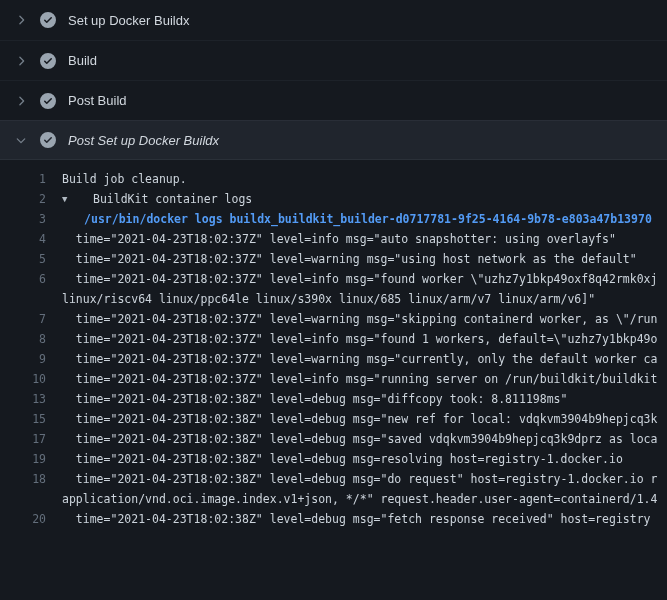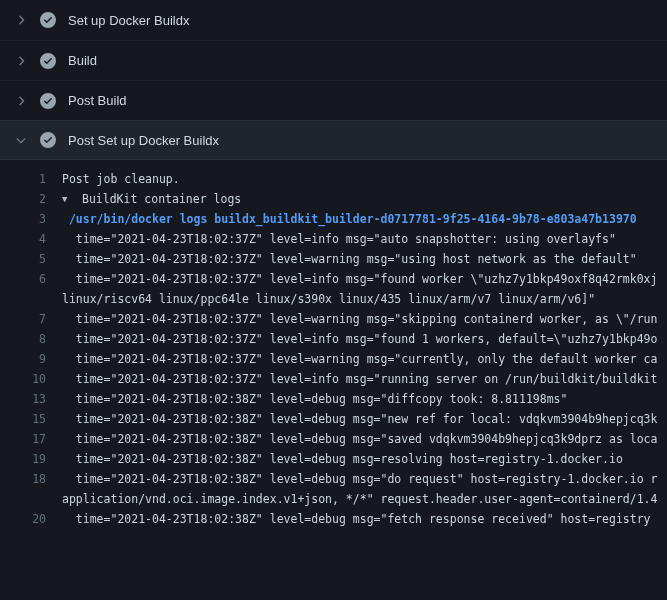--- a/index.html
+++ b/index.html
@@ -16,47 +16,48 @@
     font-family: "Liberation Sans", sans-serif;
     font-size: 13px;
     color: var(--header-text, #d1d7de);
     cursor: pointer;
     border-top: 1px solid rgba(205,217,229,0.05);
   }
   .step:first-child { border-top: 0; }
   .step.expanded {
     background: var(--header-expanded-bg, #20252d);
     border-bottom: 1px solid rgba(205,217,229,0.06);
+    font-style: italic;
   }
   .chev { color: var(--chevron-icon, #747e89); margin-right: 12px; flex: none; }
   .chev.down { transform: rotate(90deg); }
   .check { color: var(--check-icon, #9aa5b0); margin-right: 12px; flex: none; }
   .title { white-space: nowrap; }
 
   
   .log {
     padding-top: 9px;
     font-family: "DejaVu Sans Mono", monospace;
     font-size: 11.5px; line-height: 20px;
     color: var(--log-text, #ccd4dc);
   }
   .line { display: flex; height: 20px; white-space: pre; }
   .ln {
     flex: none; width: 46px; text-align: right;
     color: var(--line-number, #636e7b);
     cursor: pointer; user-select: none;
   }
   .txt { margin-left: 16px; flex: 1; overflow: hidden; }
-  .line.command .txt { color: var(--command-text, #539bf5); font-weight: bold; }
+  .line.command .txt { color: var(--command-text, #539bf5); font-weight: bold; text-align: center; }
   .caret {
     flex: none; margin-left: 16px; width: 16px;
     color: #b0b9c2; font-size: 9px; line-height: 20px;
     cursor: pointer;
   }
-  .line.group .txt { margin-left: 4px; }
+  .line.group .txt { margin-left: 15px; }
 </style>
 </head>
 <body>
 
 <div class="viewer">
   <div class="steps">
       <div class="step">
     <svg class="chev" viewBox="0 0 16 16" width="14" height="14" aria-hidden="true">
       <path fill="currentColor" d="M6.22 3.22a.75.75 0 0 1 1.06 0l4.25 4.25a.75.75 0 0 1 0 1.06l-4.25 4.25a.751.751 0 0 1-1.042-.018.751.751 0 0 1-.018-1.042L9.94 8 6.22 4.28a.75.75 0 0 1 0-1.06Z"></path>
     </svg>
@@ -90,21 +91,21 @@
     <svg class="check" viewBox="0 0 16 16" width="16" height="16" aria-hidden="true">
       <path fill="currentColor" fill-rule="evenodd" d="M8 16A8 8 0 1 1 8 0a8 8 0 0 1 0 16Zm3.78-9.72a.751.751 0 0 0-.018-1.042.751.751 0 0 0-1.042-.018L6.75 9.19 5.28 7.72a.751.751 0 0 0-1.042.018.751.751 0 0 0-.018 1.042l2 2a.75.75 0 0 0 1.06 0l4.5-4.5Z"></path>
     </svg>
     <span class="title">Post Set up Docker Buildx</span>
   </div>
     </div>
   <div class="log">
       <div class="line plain">
     <span class="ln">1</span>
     
-    <span class="txt">Post job cleanup.</span>
+    <span class="txt">Build job cleanup.</span>
   </div>
       <div class="line group">
     <span class="ln">2</span>
     <span class="caret">▼</span>
     <span class="txt">BuildKit container logs</span>
   </div>
       <div class="line command">
     <span class="ln">3</span>
     
     <span class="txt"> /usr/bin/docker logs buildx_buildkit_builder-d0717781-9f25-4164-9b78-e803a47b13970</span>
@@ -120,21 +121,21 @@
     <span class="txt">  time="2021-04-23T18:02:37Z" level=warning msg="using host network as the default"</span>
   </div>
       <div class="line plain">
     <span class="ln">6</span>
     
     <span class="txt">  time="2021-04-23T18:02:37Z" level=info msg="found worker \"uzhz7y1bkp49oxf8q42rmk0xj</span>
   </div>
       <div class="line continuation">
     <span class="ln"></span>
     
-    <span class="txt">linux/riscv64 linux/ppc64le linux/s390x linux/435 linux/arm/v7 linux/arm/v6]"</span>
+    <span class="txt">linux/riscv64 linux/ppc64le linux/s390x linux/685 linux/arm/v7 linux/arm/v6]"</span>
   </div>
       <div class="line plain">
     <span class="ln">7</span>
     
     <span class="txt">  time="2021-04-23T18:02:37Z" level=warning msg="skipping containerd worker, as \"/run</span>
   </div>
       <div class="line plain">
     <span class="ln">8</span>
     
     <span class="txt">  time="2021-04-23T18:02:37Z" level=info msg="found 1 workers, default=\"uzhz7y1bkp49o</span>

